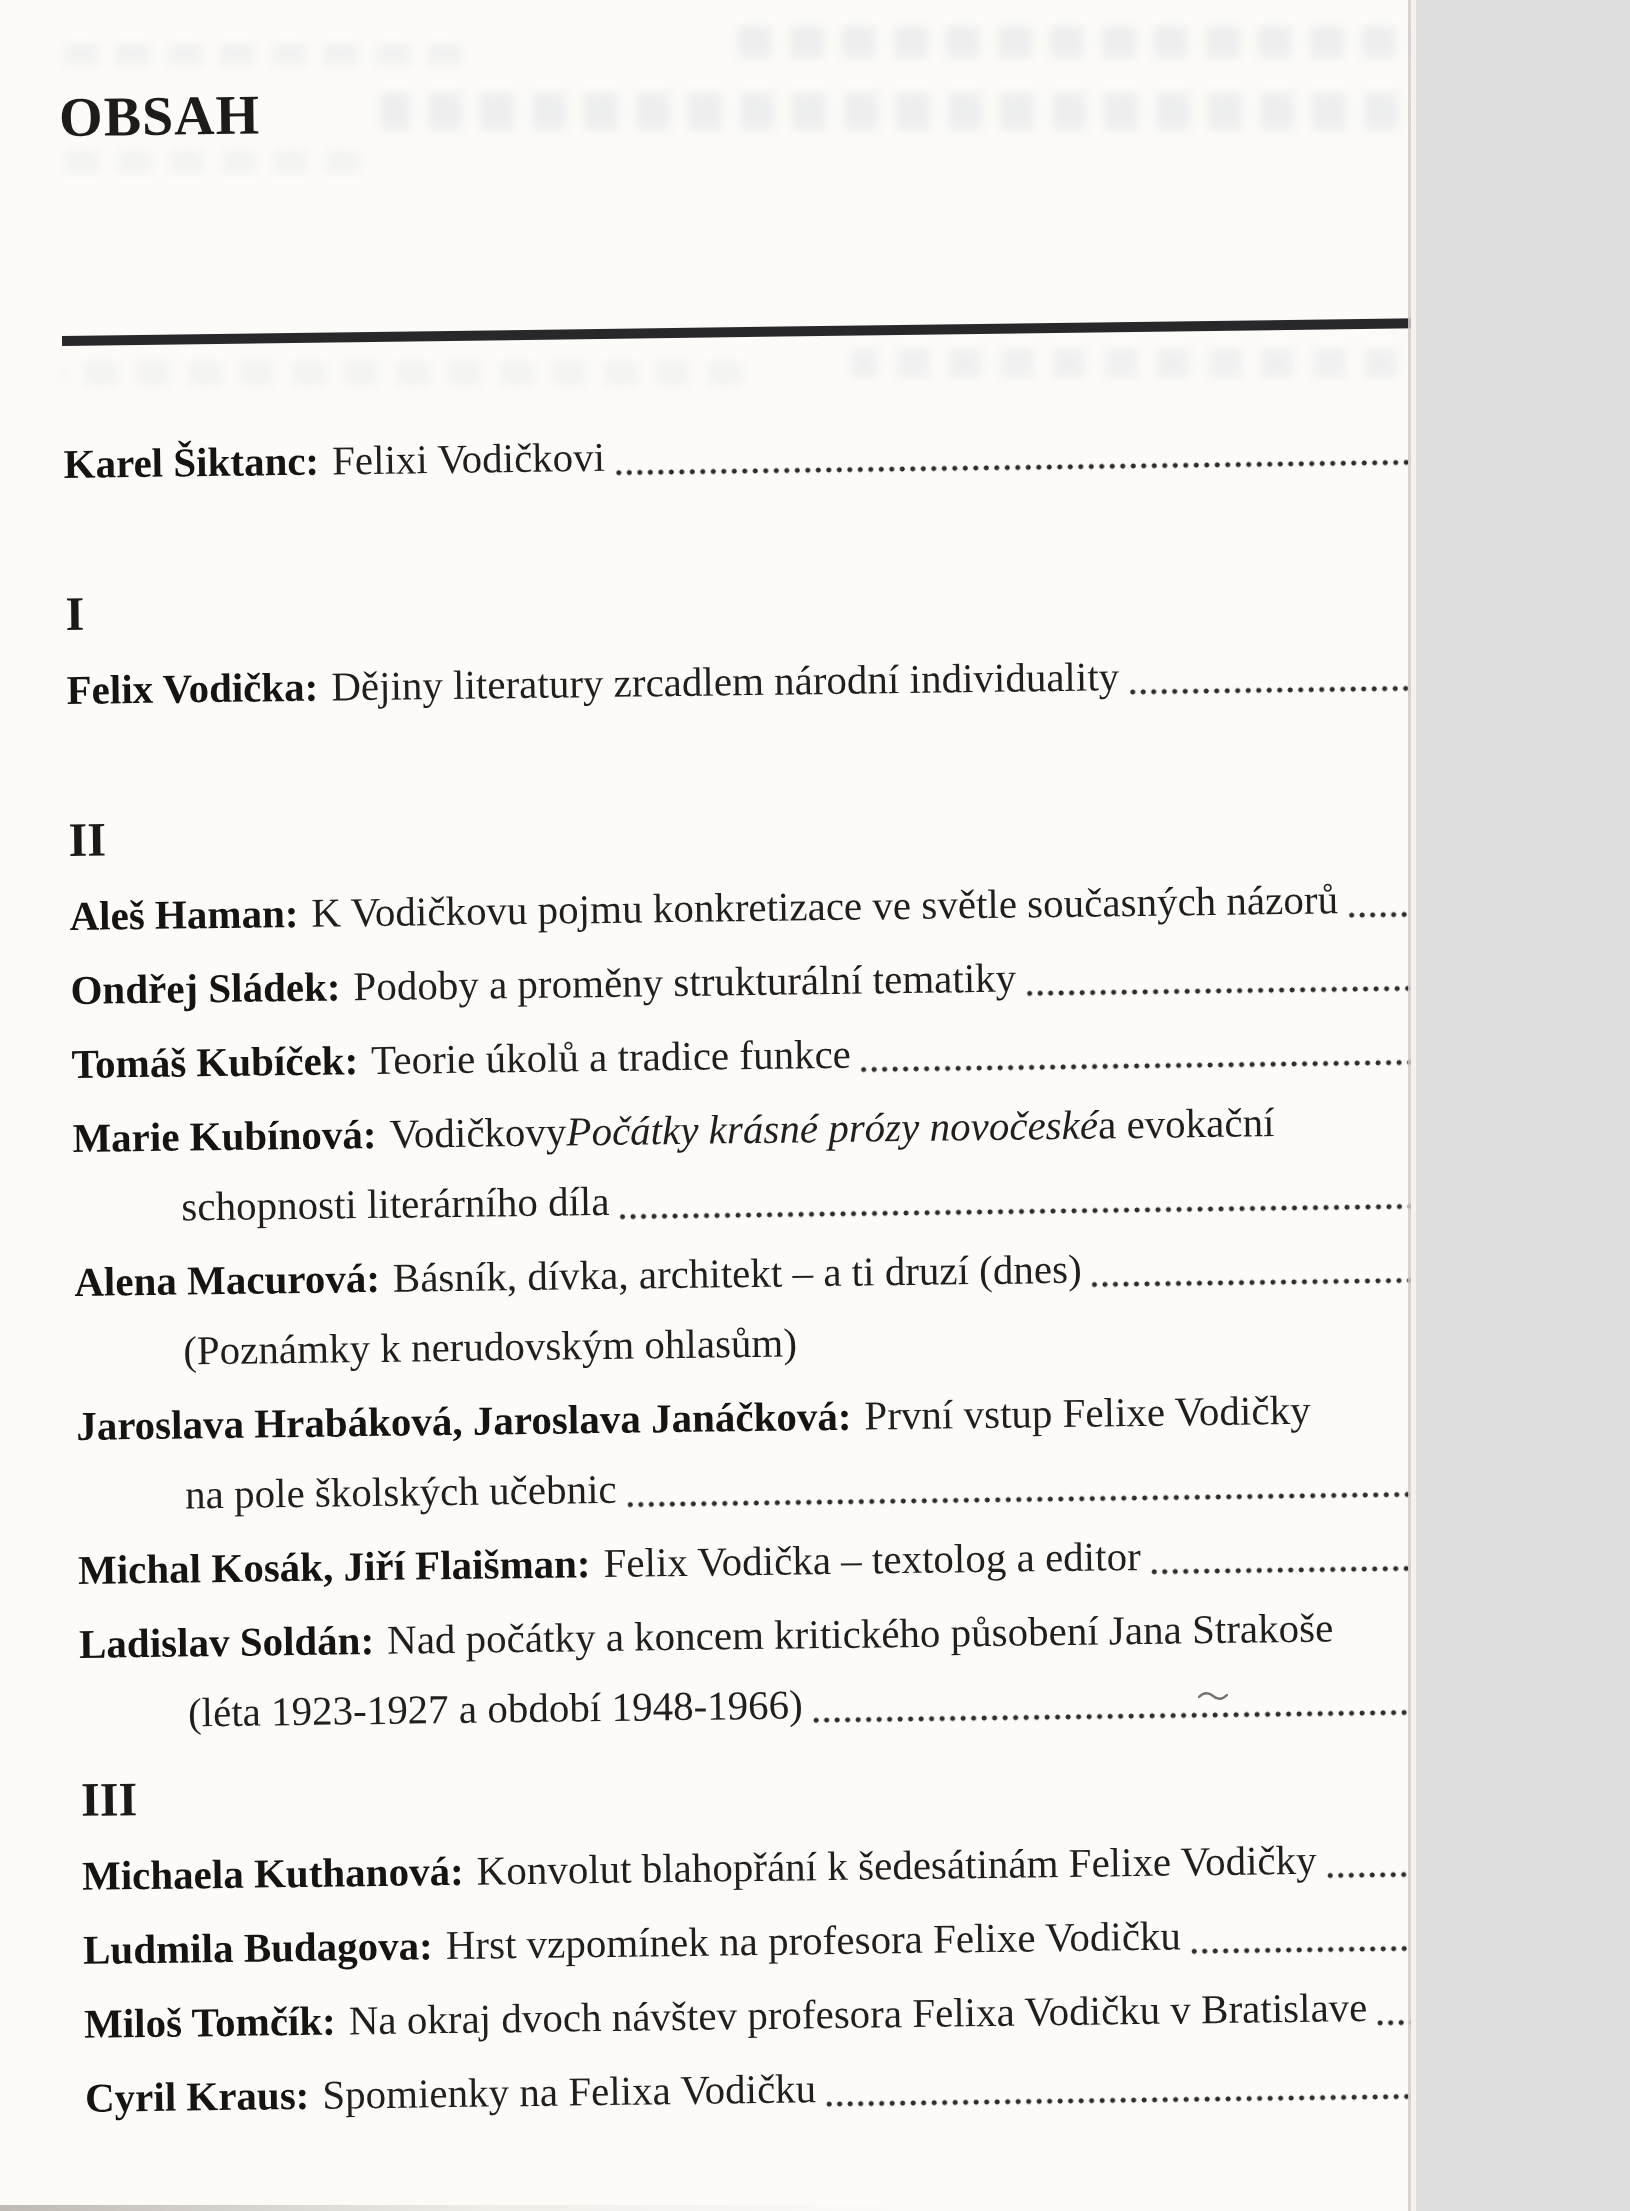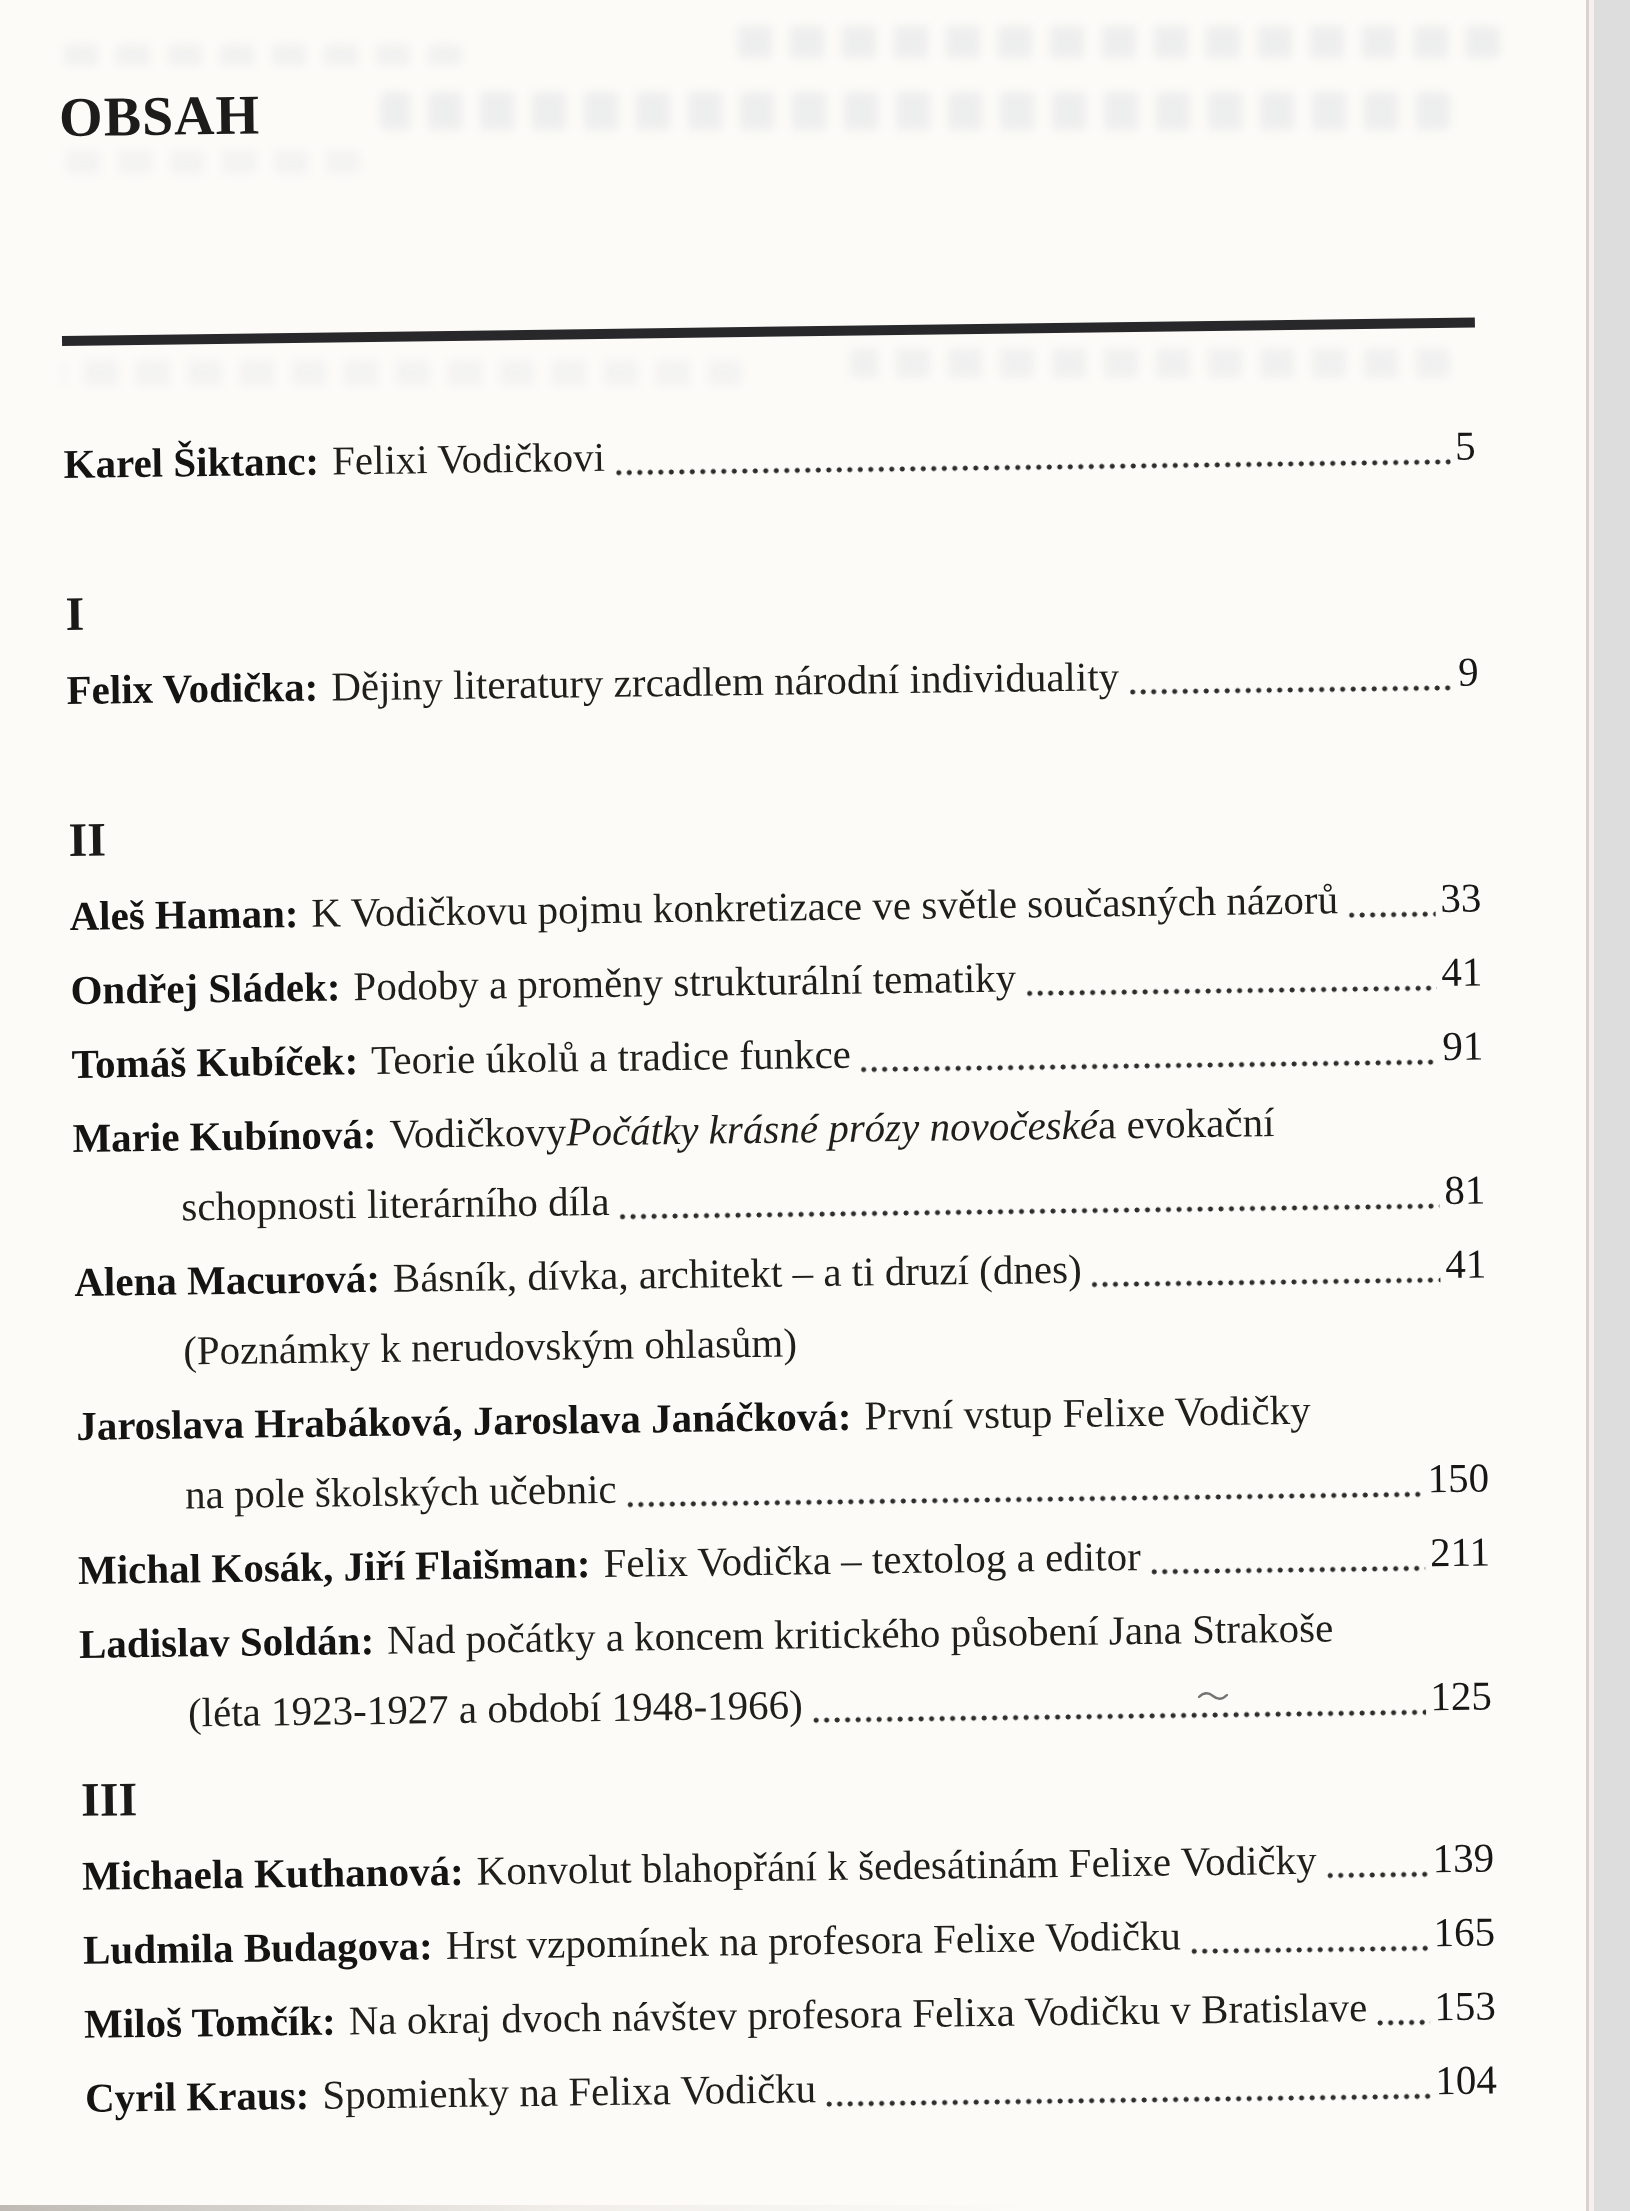--- a/index.html
+++ b/index.html
@@ -1,18 +1,18 @@
 <!DOCTYPE html>
 <html><head>
 <meta charset="utf-8">
 <style>
   html, body { margin: 0; padding: 0; background: #ddd; }
   .page {
     position: relative;
-    width: 1594px;
+    width: 1416px;
     height: 2211px;
     background: #fcfbf8;
     overflow: hidden;
     font-family: "Liberation Serif", "DejaVu Serif", serif;
   }
   
   .ghost {
     position: absolute;
     filter: blur(5px);
     opacity: 0.10;

